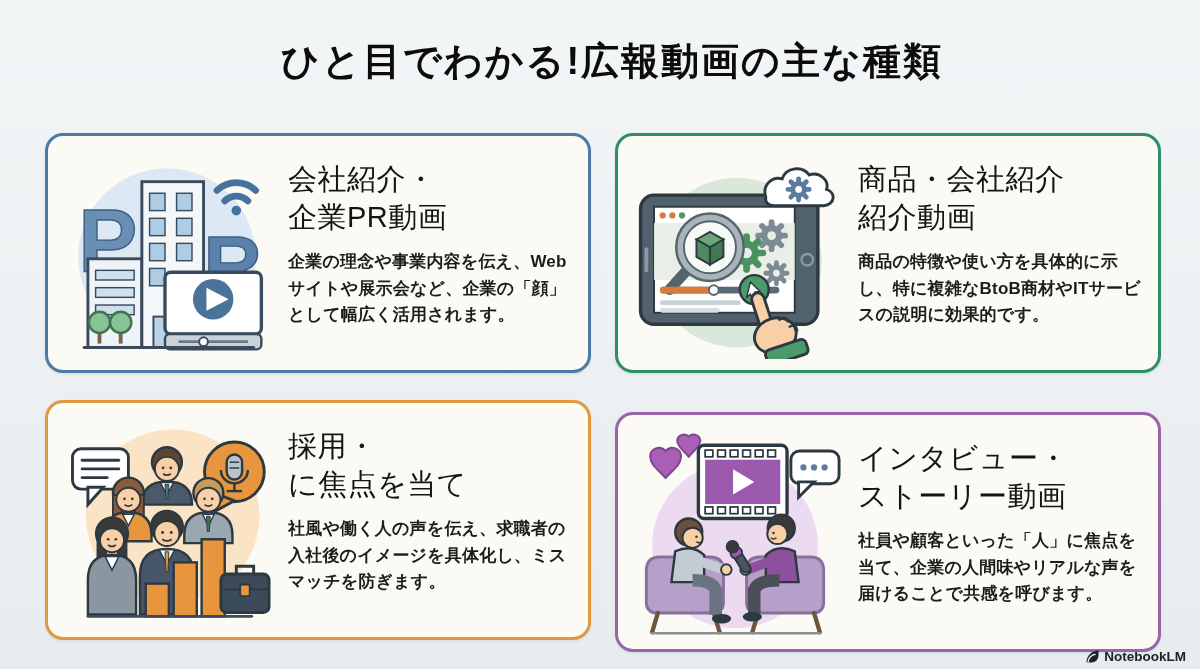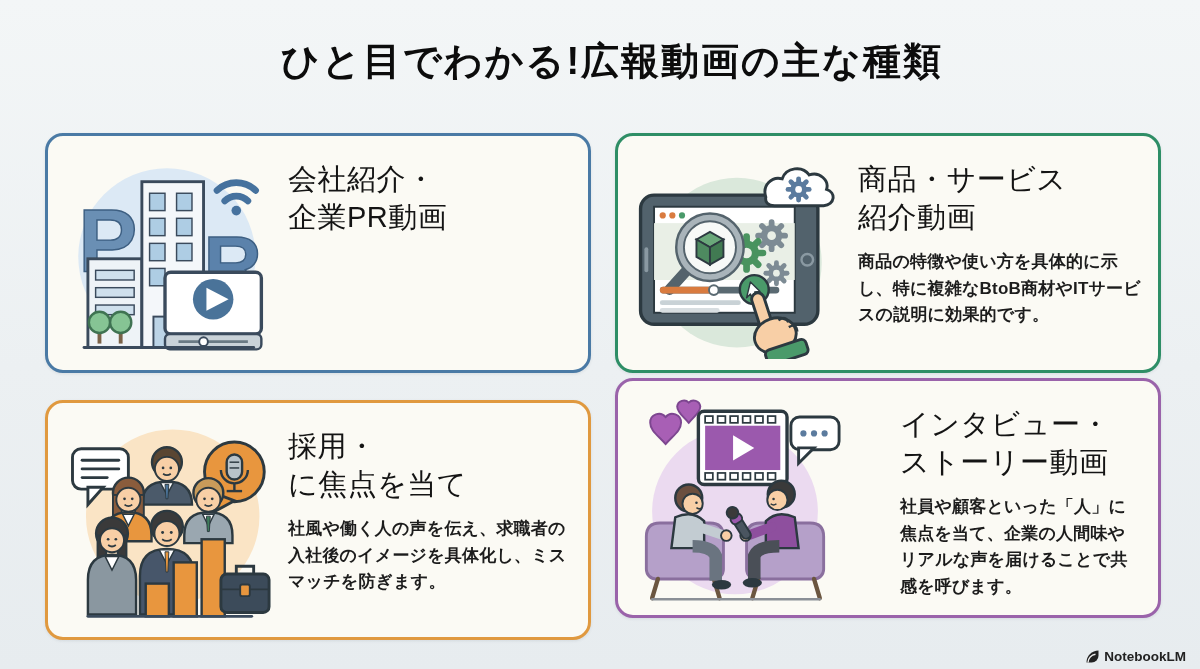--- a/index.html
+++ b/index.html
@@ -15,21 +15,21 @@
   }
   .card{
     position:absolute;width:546px;height:240px;box-sizing:border-box;
     background:#fbfaf4;border:3.5px solid #888;border-radius:18px;
     display:flex;align-items:stretch;
     box-shadow:0 1px 3px rgba(40,60,80,.10);
   }
   #card-0{left:45px;top:133px;}
   #card-1{left:615px;top:133px;}
   #card-2{left:45px;top:400px;}
-  #card-3{left:615px;top:378px;gap:42px;}
+  #card-3{left:615px;top:412px;}
   .illus{flex:0 0 234px;display:flex;align-items:center;justify-content:center;}
   .illus svg{width:212px;height:212px;display:block;}
   .text-col{flex:1;padding:25px 16px 0 6px;}
   .card-title{
     margin:0 0 13px;font-size:29px;line-height:1.3;font-weight:normal;color:#141414;
     letter-spacing:.5px;
   }
   .card-body{
     margin:0;font-size:17px;line-height:1.56;font-weight:bold;color:#1c1c1c;
     letter-spacing:.2px;max-width:295px;
@@ -85,20 +85,21 @@
         <rect x="40" y="188" width="4" height="16" fill="#7a6248"></rect>
         <rect x="62" y="188" width="4" height="16" fill="#7a6248"></rect>
         <circle cx="42" cy="182" r="11" fill="#86c494" stroke="#3f7352" stroke-width="2.5"></circle>
         <circle cx="64" cy="182" r="11" fill="#86c494" stroke="#3f7352" stroke-width="2.5"></circle>
       </g>
       <line x1="26" y1="208" x2="202" y2="208" stroke="#3a4a5c" stroke-width="3" stroke-linecap="round"></line>
     </svg>
   </div>
   <div class="text-col">
     <h2 class="card-title"><span>会社紹介・</span><br><span>企業PR動画</span></h2>
+    <p class="card-body">企業の理念や事業内容を伝え、Webサイトや展示会など、企業の「顔」として幅広く活用されます。</p>
   </div>
 </section>
 
 <section class="card" id="card-1" style="border-color: rgb(46, 142, 102);">
   <div class="illus">
     <svg viewBox="0 0 220 220">
       <circle cx="112" cy="120" r="88" fill="#dae8db"></circle>
       <g>
         <rect x="12" y="50" width="184" height="134" rx="14" fill="#52626c" stroke="#2c3940" stroke-width="3.5"></rect>
         <rect x="26" y="62" width="146" height="110" fill="#ffffff" stroke="#2c3940" stroke-width="2"></rect>
@@ -174,21 +175,21 @@
       </g>
       <g transform="rotate(-18 150 190)" stroke="#2c3940" stroke-linejoin="round">
         <rect x="138" y="148" width="13" height="42" rx="6.5" fill="#f8cfa6" stroke-width="3"></rect>
         <ellipse cx="150" cy="196" rx="22" ry="18" fill="#f8cfa6" stroke-width="3"></ellipse>
         <path d="M158,182 q9,-3 9,5 M166,192 q9,-2 7,7" fill="none" stroke-width="2.5"></path>
         <rect x="134" y="208" width="44" height="16" rx="5" fill="#4a9a6a" stroke-width="3"></rect>
       </g>
     </svg>
   </div>
   <div class="text-col">
-    <h2 class="card-title"><span>商品・サービス</span><br><span>紹介動画</span></h2>
+    <h2 class="card-title"><span>商品・会社紹介</span><br><span>紹介動画</span></h2>
     <p class="card-body">商品の特徴や使い方を具体的に示し、特に複雑なBtoB商材やITサービスの説明に効果的です。</p>
   </div>
 </section>
 
 <section class="card" id="card-2" style="border-color: rgb(224, 153, 63);">
   <div class="illus">
     <svg viewBox="0 0 220 220">
       <circle cx="118" cy="106" r="90" fill="#fae4c5"></circle>
       <g>
         <rect x="14" y="36" width="58" height="42" rx="9" fill="#ffffff" stroke="#2c3940" stroke-width="3"></rect>

